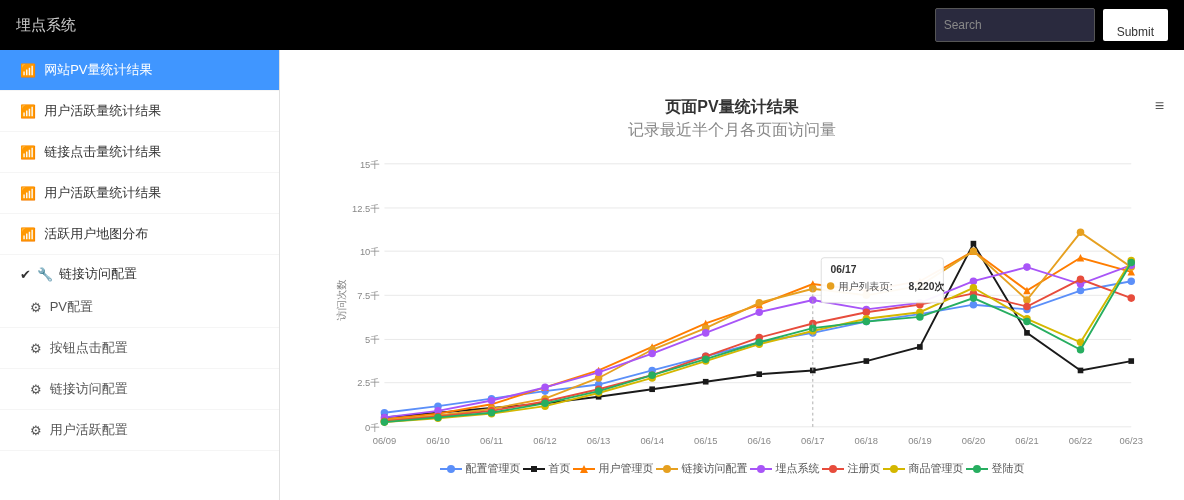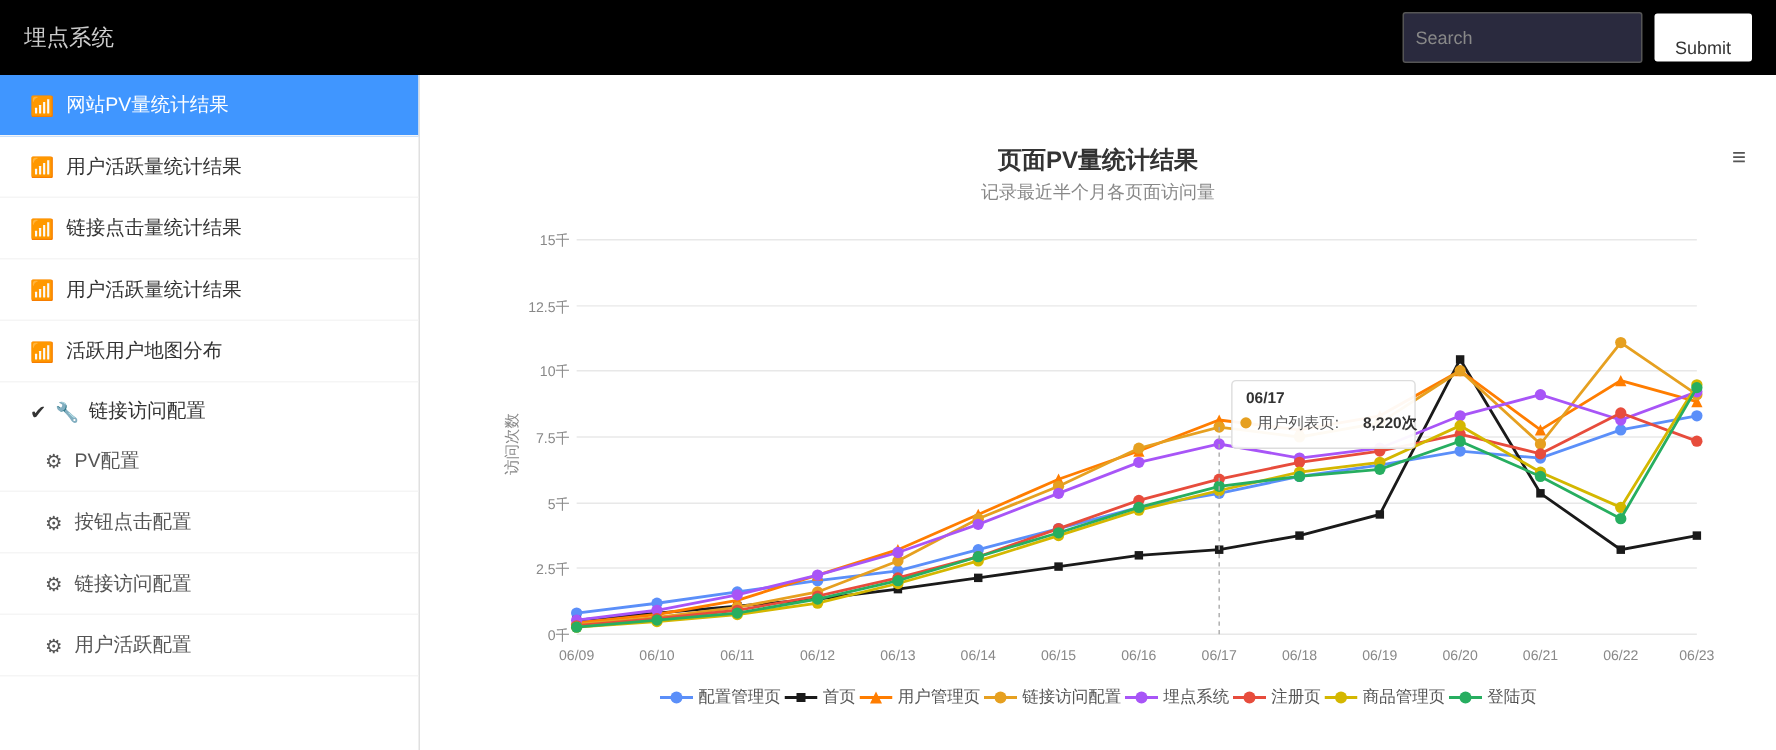--- a/index.html
+++ b/index.html
@@ -93,21 +93,21 @@
       text-align: center;
       margin-bottom: 4px;
     }
     .chart-title {
       font-size: 16px;
       color: #333;
       font-weight: bold;
       margin-top: 31px;
     }
     .chart-subtitle {
-      font-size: 12px;
+      font-size: 16px;
       color: #888;
       margin-top: 2px;
     }
     .chart-menu {
       position: absolute;
       right: 20px;
       top: 60px;
       font-size: 16px;
       color: #555;
       cursor: pointer;

